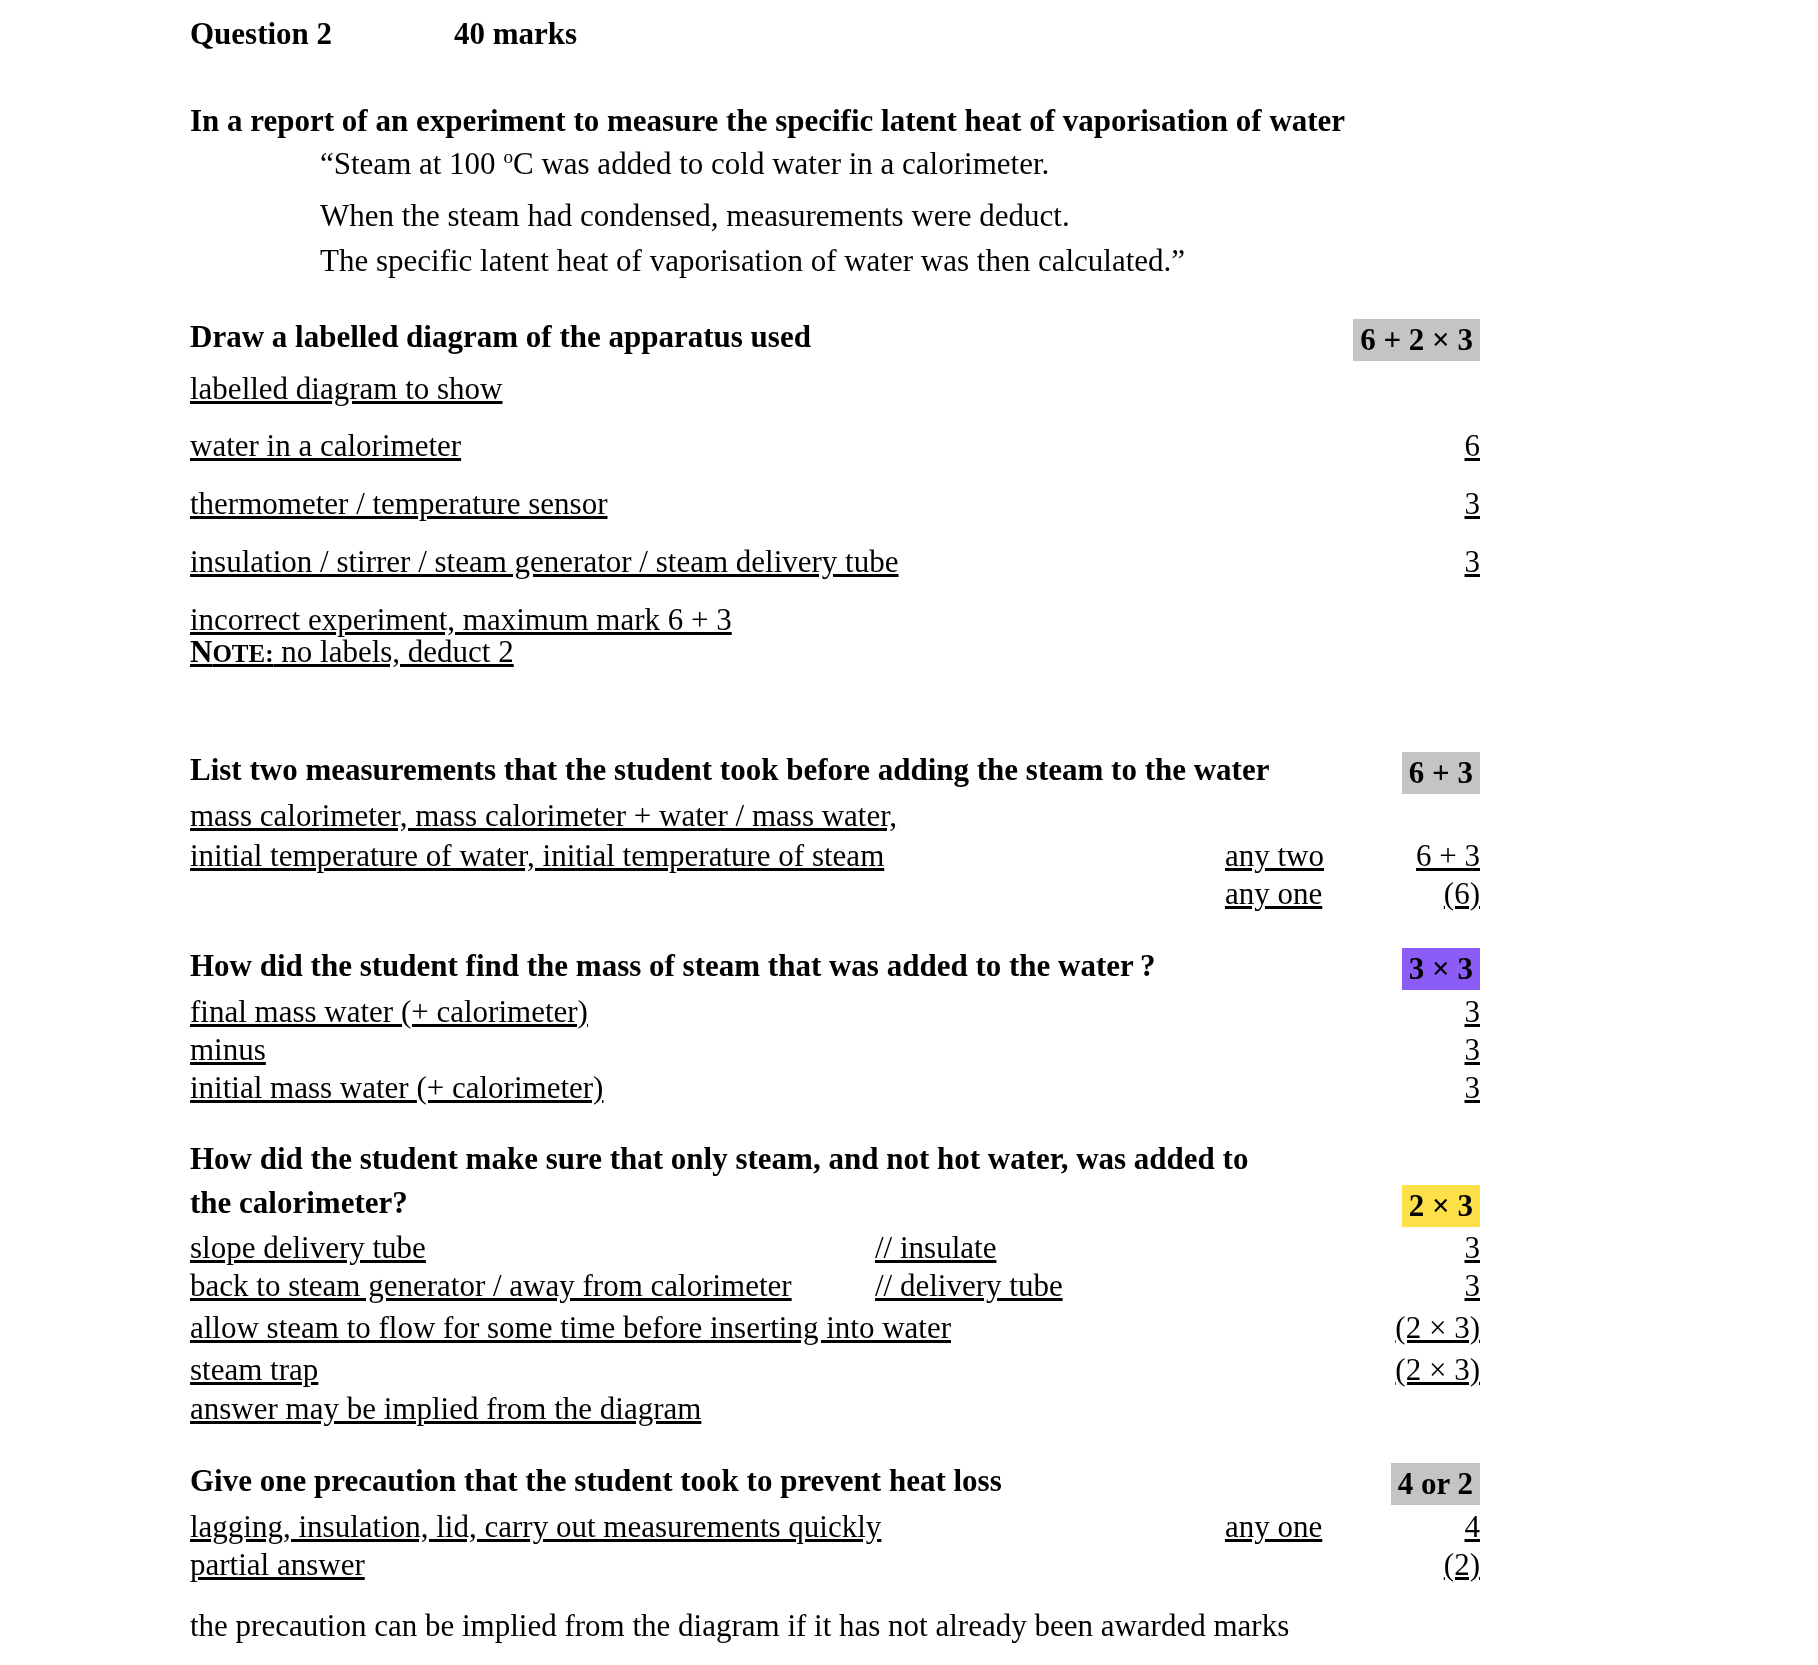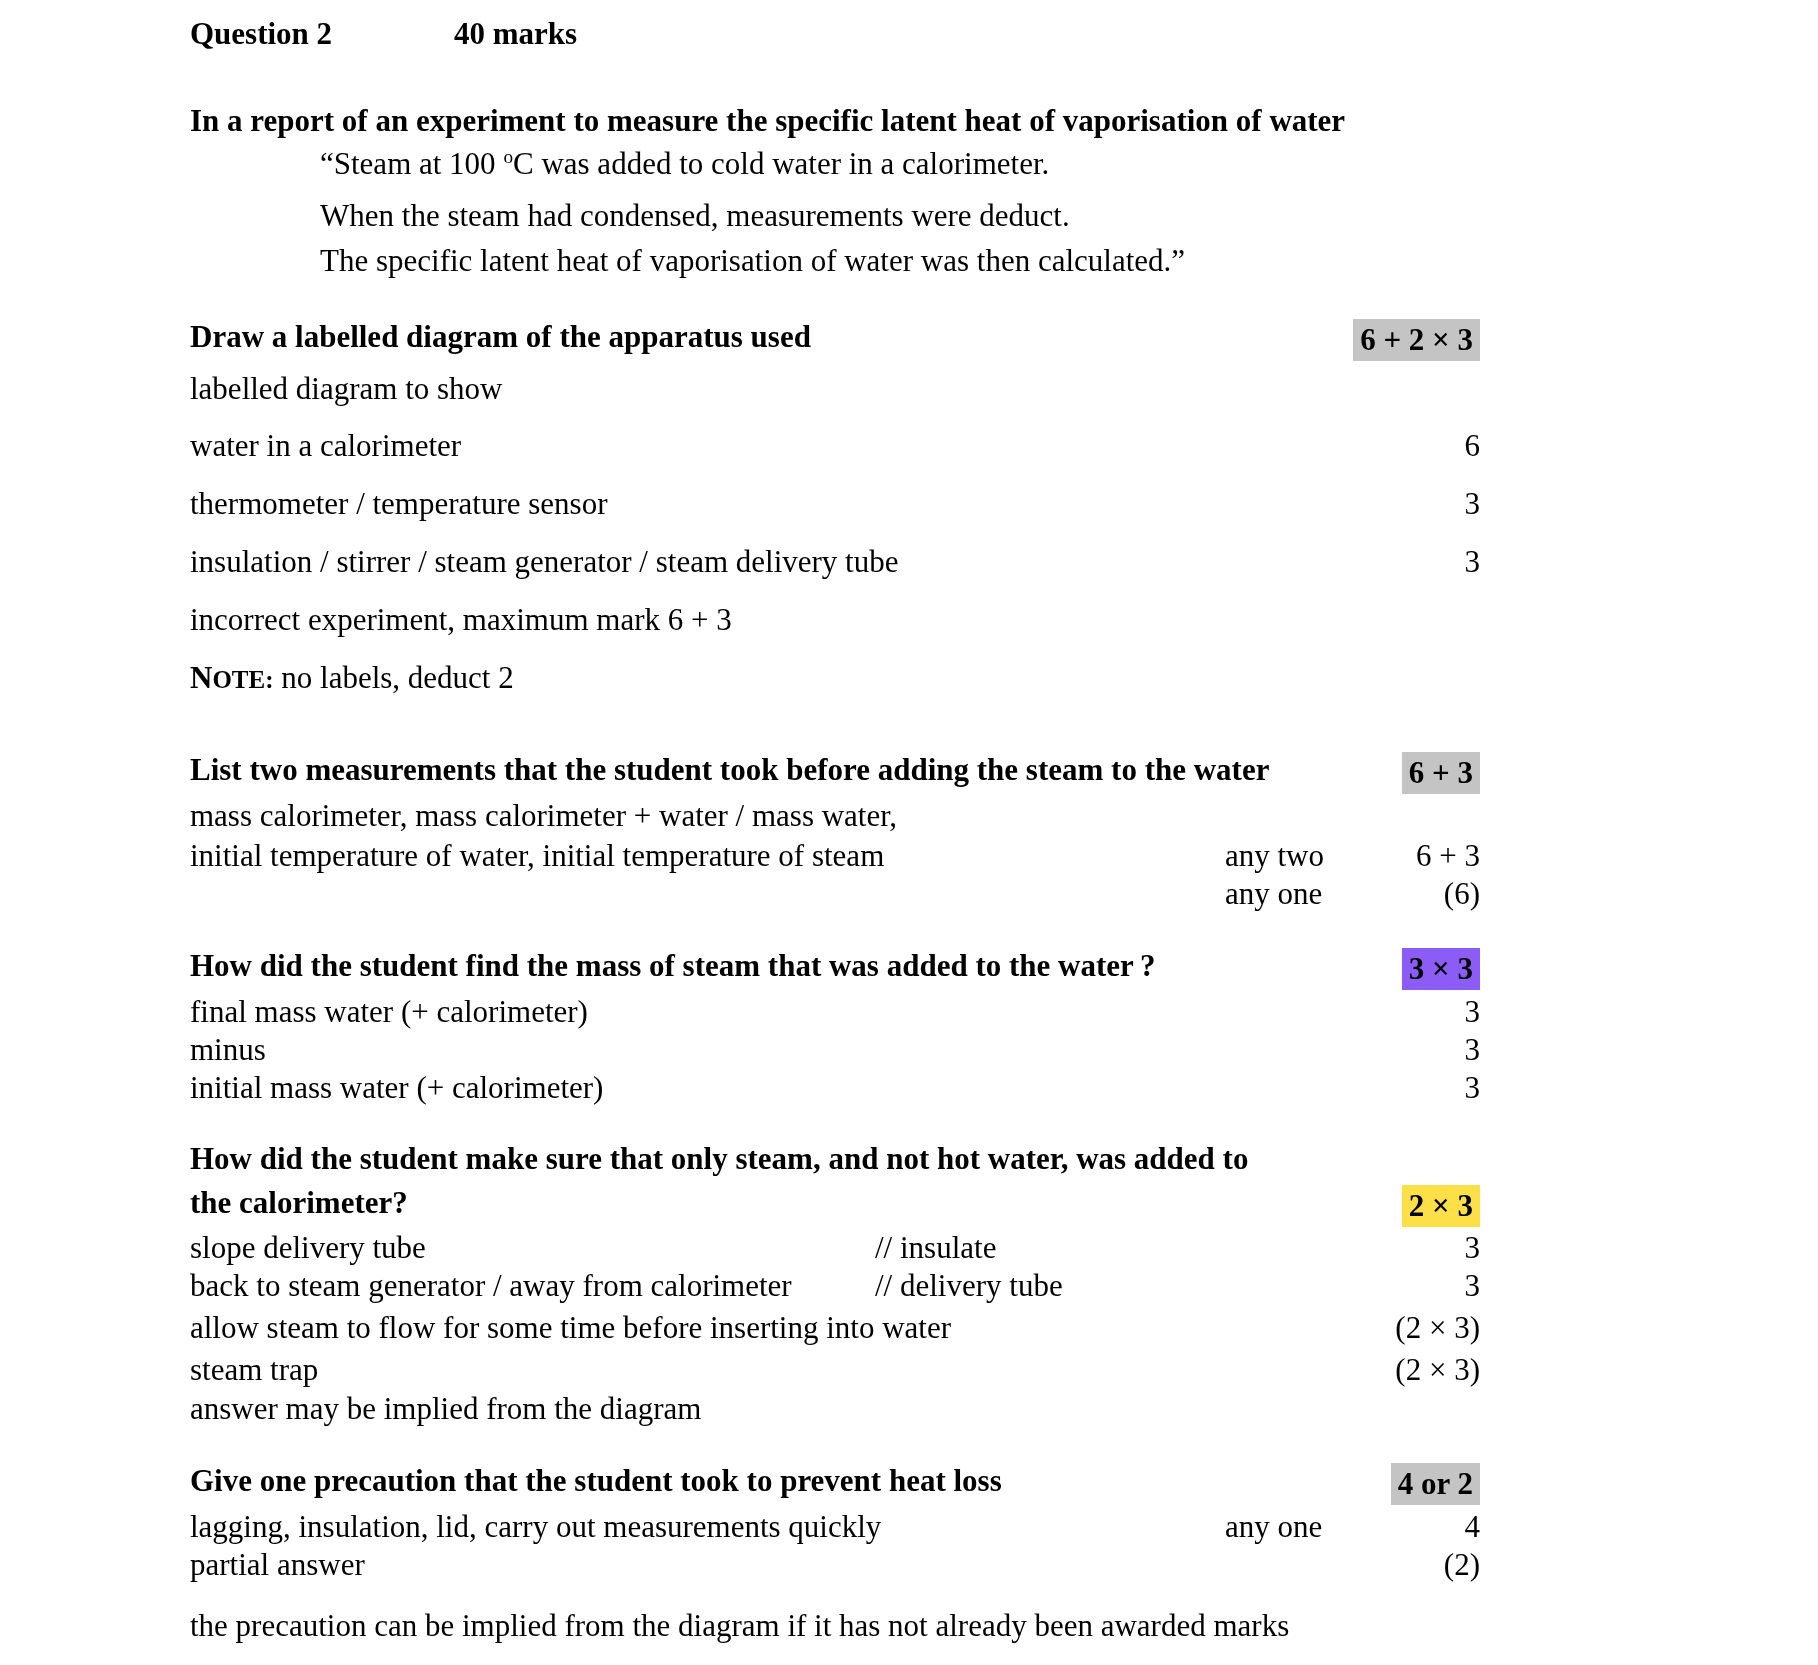--- a/index.html
+++ b/index.html
@@ -48,20 +48,21 @@
     padding: 5px 7px 6px 7px;
     white-space: nowrap;
     display: inline-block;
   }
   
   .ansrow {
     display: block;
     font-size: 31px;
     line-height: 1.0;
     white-space: nowrap;
+    text-decoration: underline;
   }
   .a-text {
     position: absolute;
     left: 0;
     top: 0;
   }
   .a-mid {
     position: absolute;
     top: 0;
   }
@@ -132,21 +133,21 @@
   </div>
   <div class="row" style="top:546px; height:34px;">
     <span class="ansrow a-text">insulation / stirrer / steam generator / steam delivery tube</span>
     <span class="ansrow a-num">3</span>
   </div>
   <div class="row" style="top:604px; height:34px;">
     <span class="ansrow a-text">incorrect experiment, maximum mark 6 + 3</span>
     <span class="ansrow a-num"></span>
   </div>
 
-  <div class="row" style="top:662px; height:34px;">
+  <div class="row" style="top:636px; height:34px;">
     <span class="ansrow a-text"><span class="smallcaps-lead">N</span><span class="smallcaps-rest">OTE:</span><span class="lbl"> no labels, deduct 2</span></span>
   </div>
 
   <div class="row headrow" style="top:752px;">
     <span class="htext">List two measurements that the student took before adding the steam to the water</span>
     <span class="mark-box" style="background: rgb(196, 196, 196);">6 + 3</span>
   </div>
 
   <div class="row" style="top:800px; height:34px;">
     <span class="ansrow a-text">mass calorimeter, mass calorimeter + water / mass water,</span>

